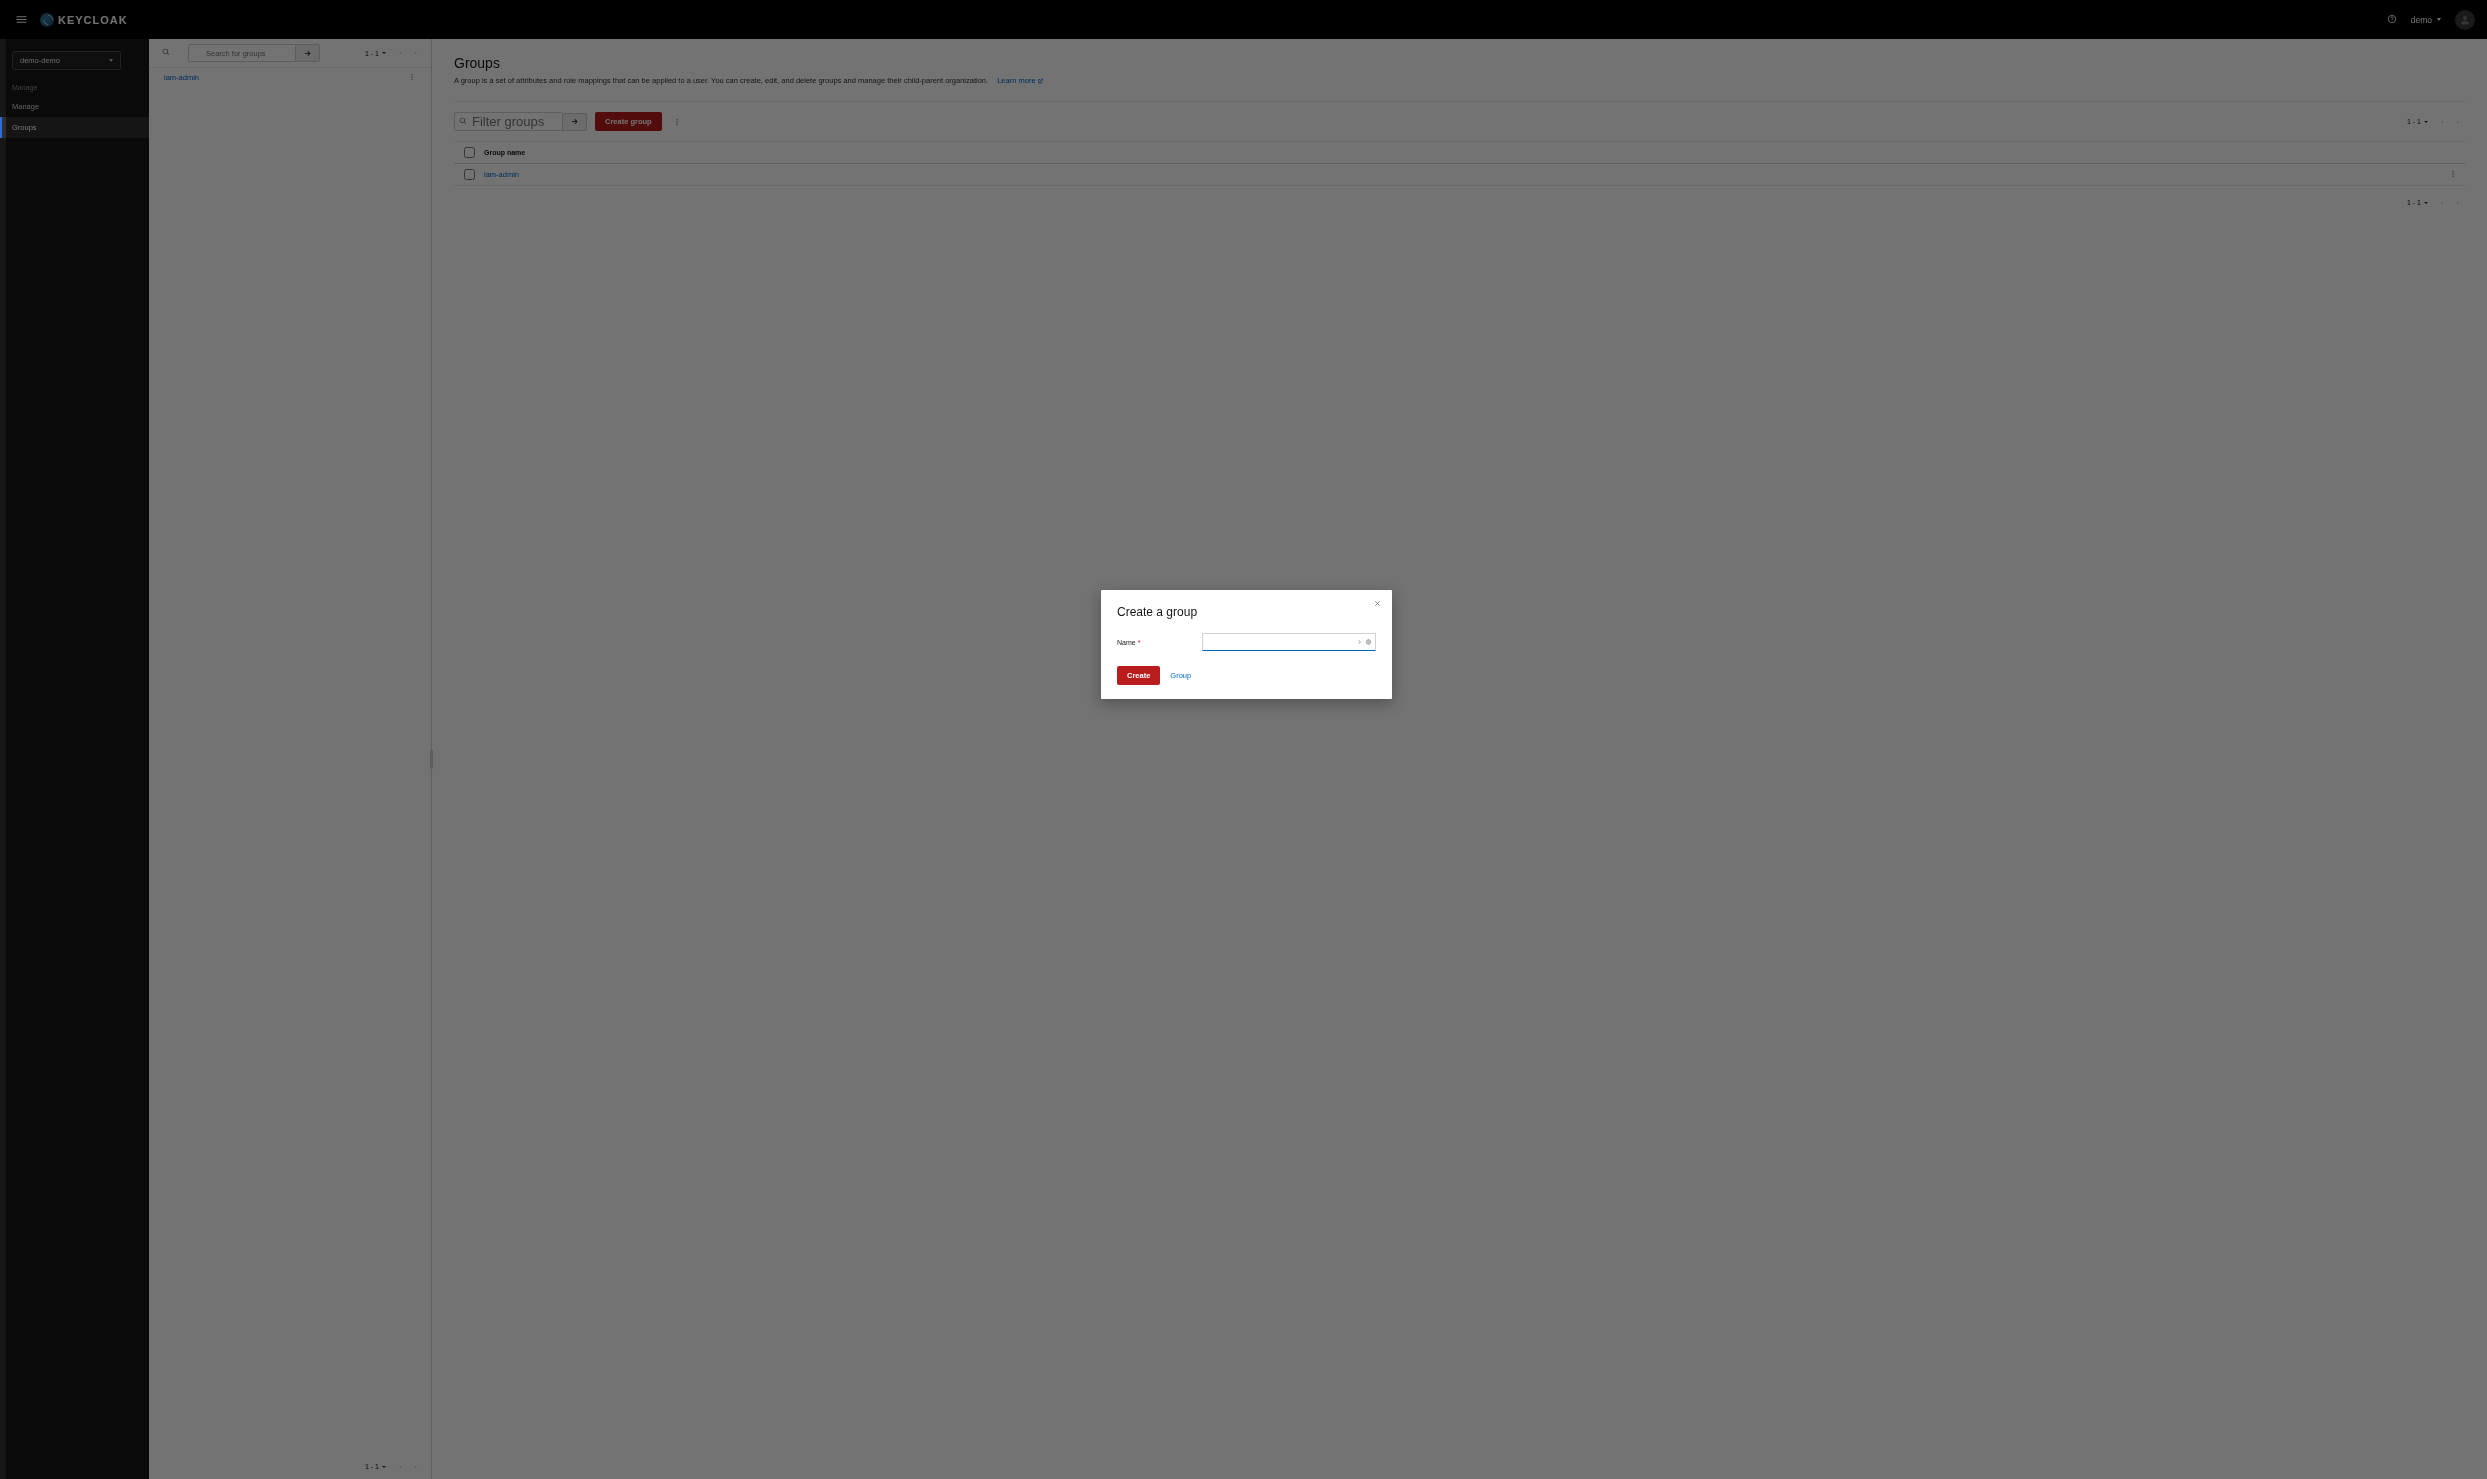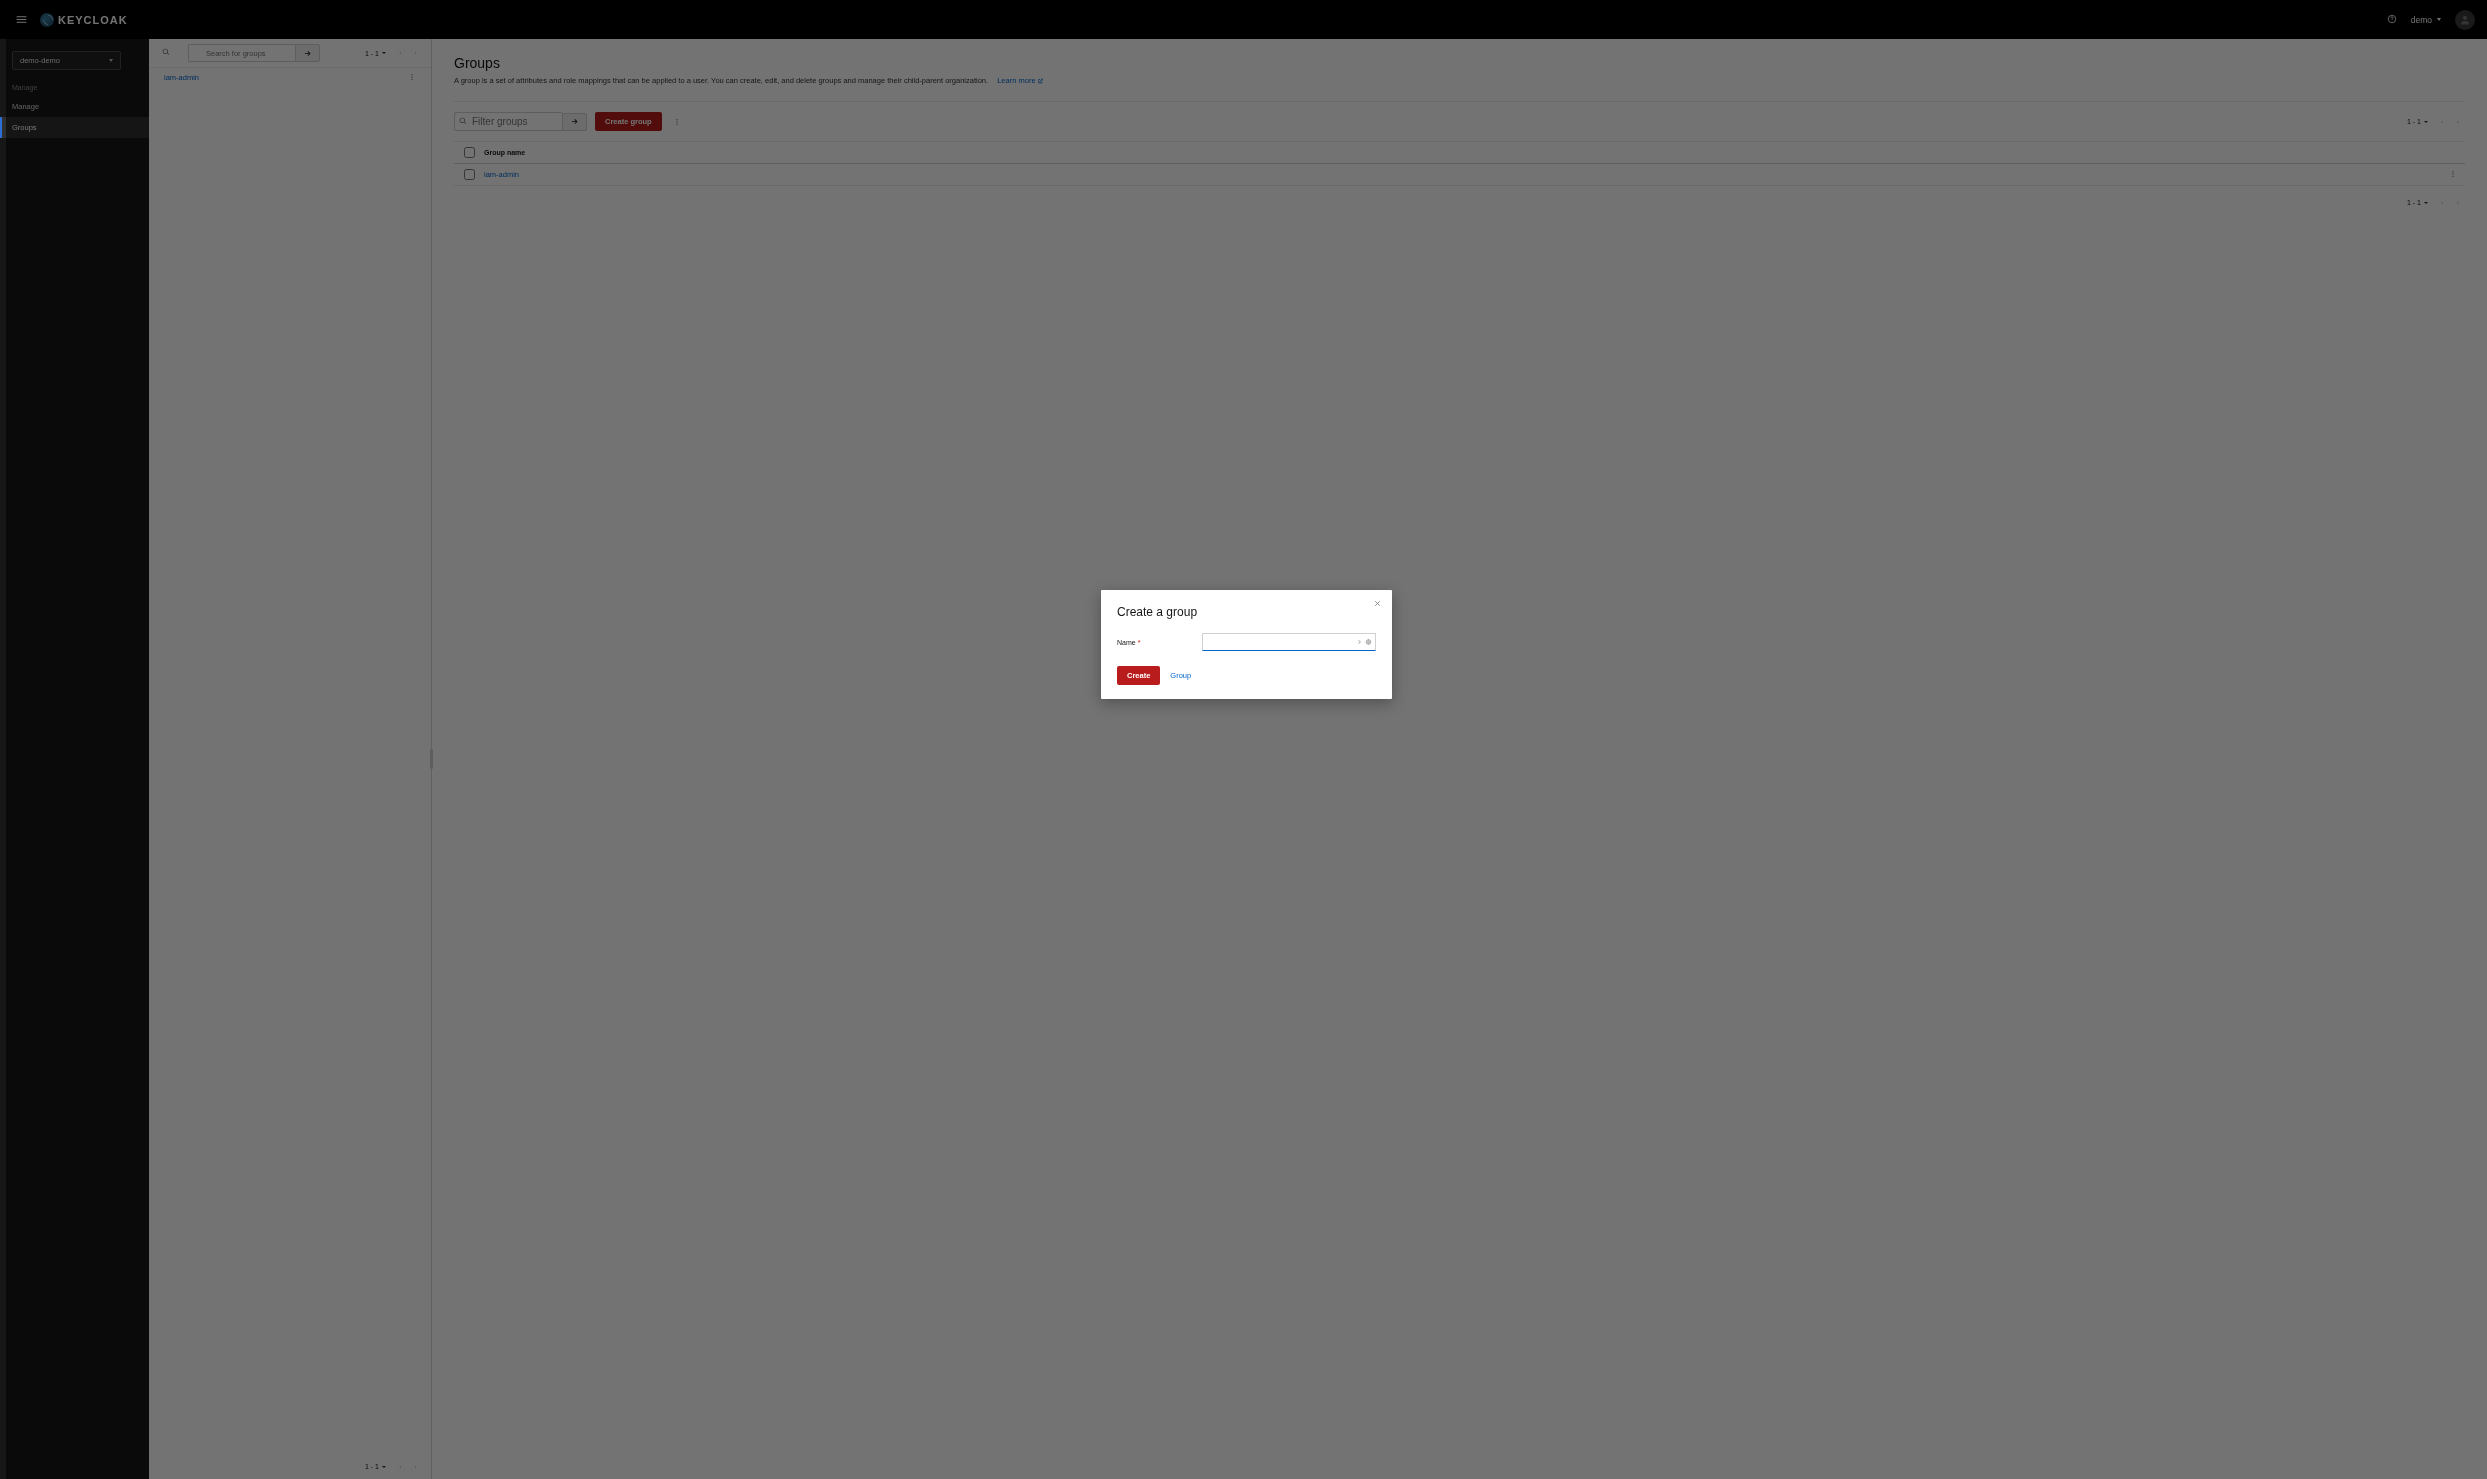--- a/index.html
+++ b/index.html
@@ -314,21 +314,21 @@
   border-top: 0.5px solid #e8e8e8;
   padding-top: 10px;
 }
 .filter-input {
   height: 19px;
   width: 108px;
   border: 0.5px solid #d0d0d0;
   border-right: none;
   border-radius: 2px 0 0 2px;
   padding: 0 5px 0 17px;
-  font-size: 10px;
+  font-size: 13px;
 }
 .primary-btn {
   height: 19px;
   background: #b91c1c;
   color: #fff;
   border: none;
   border-radius: 2px;
   padding: 0 10px;
   font-size: 7.5px;
   cursor: pointer;

